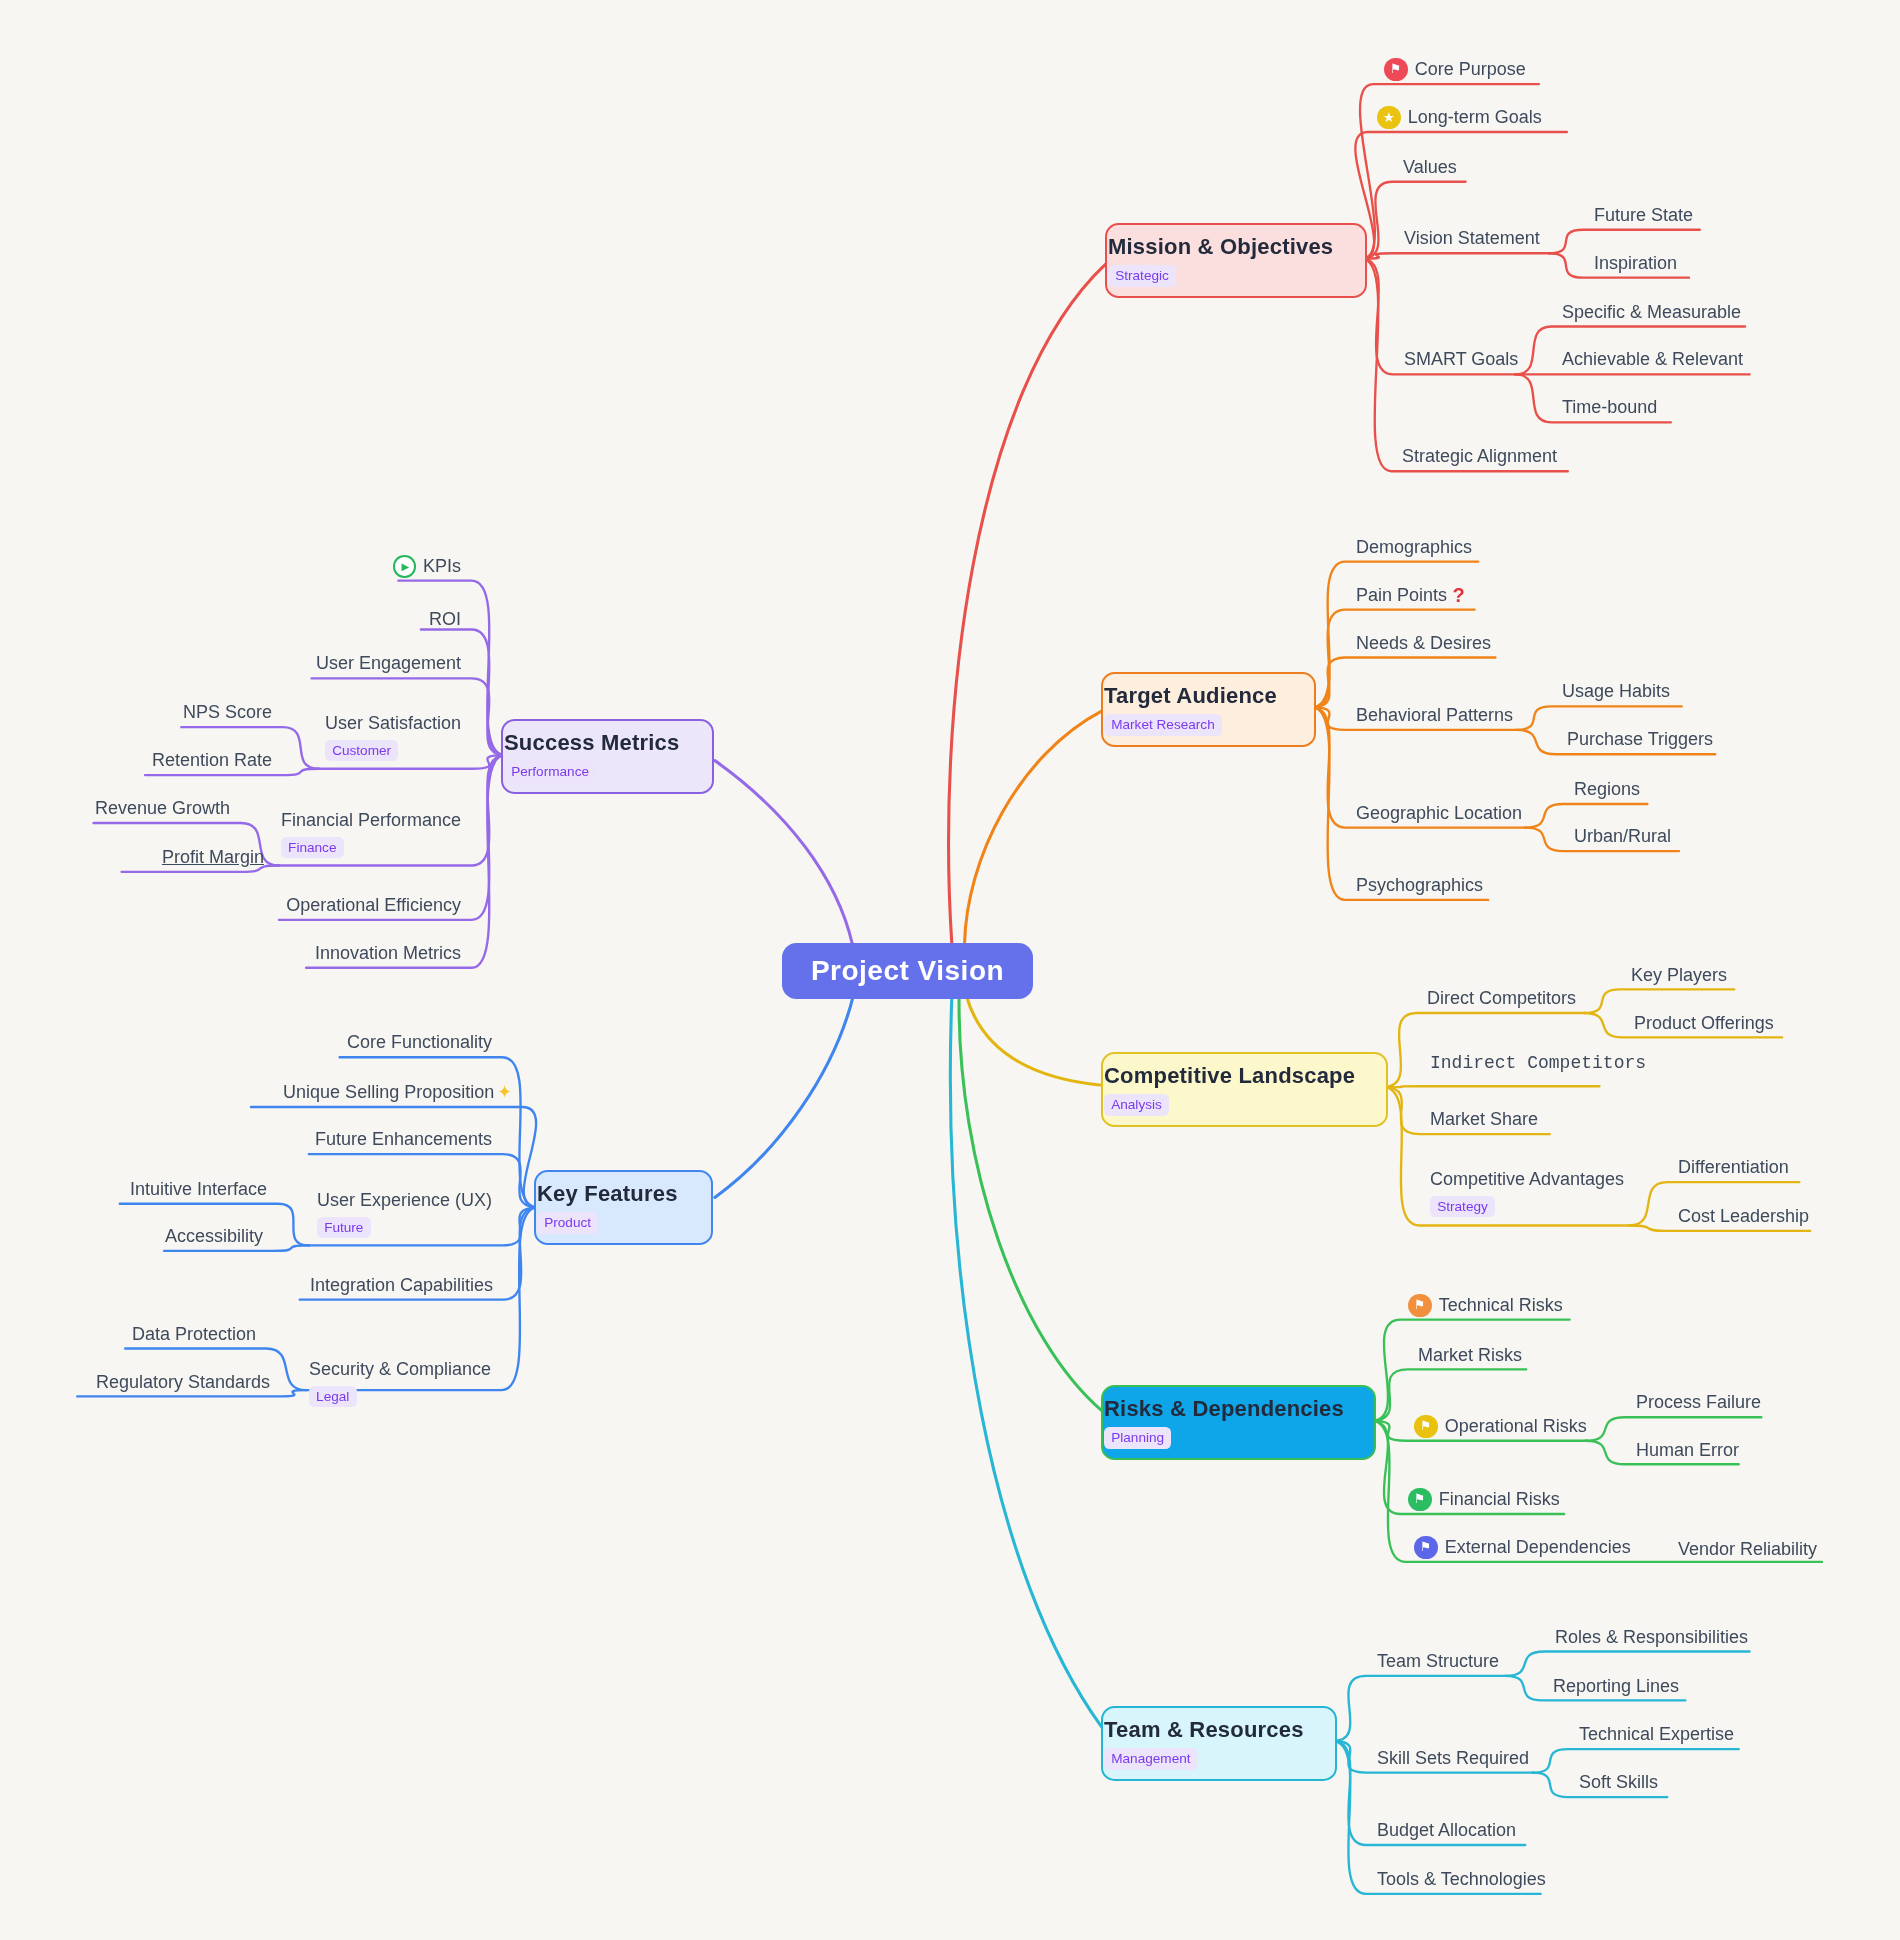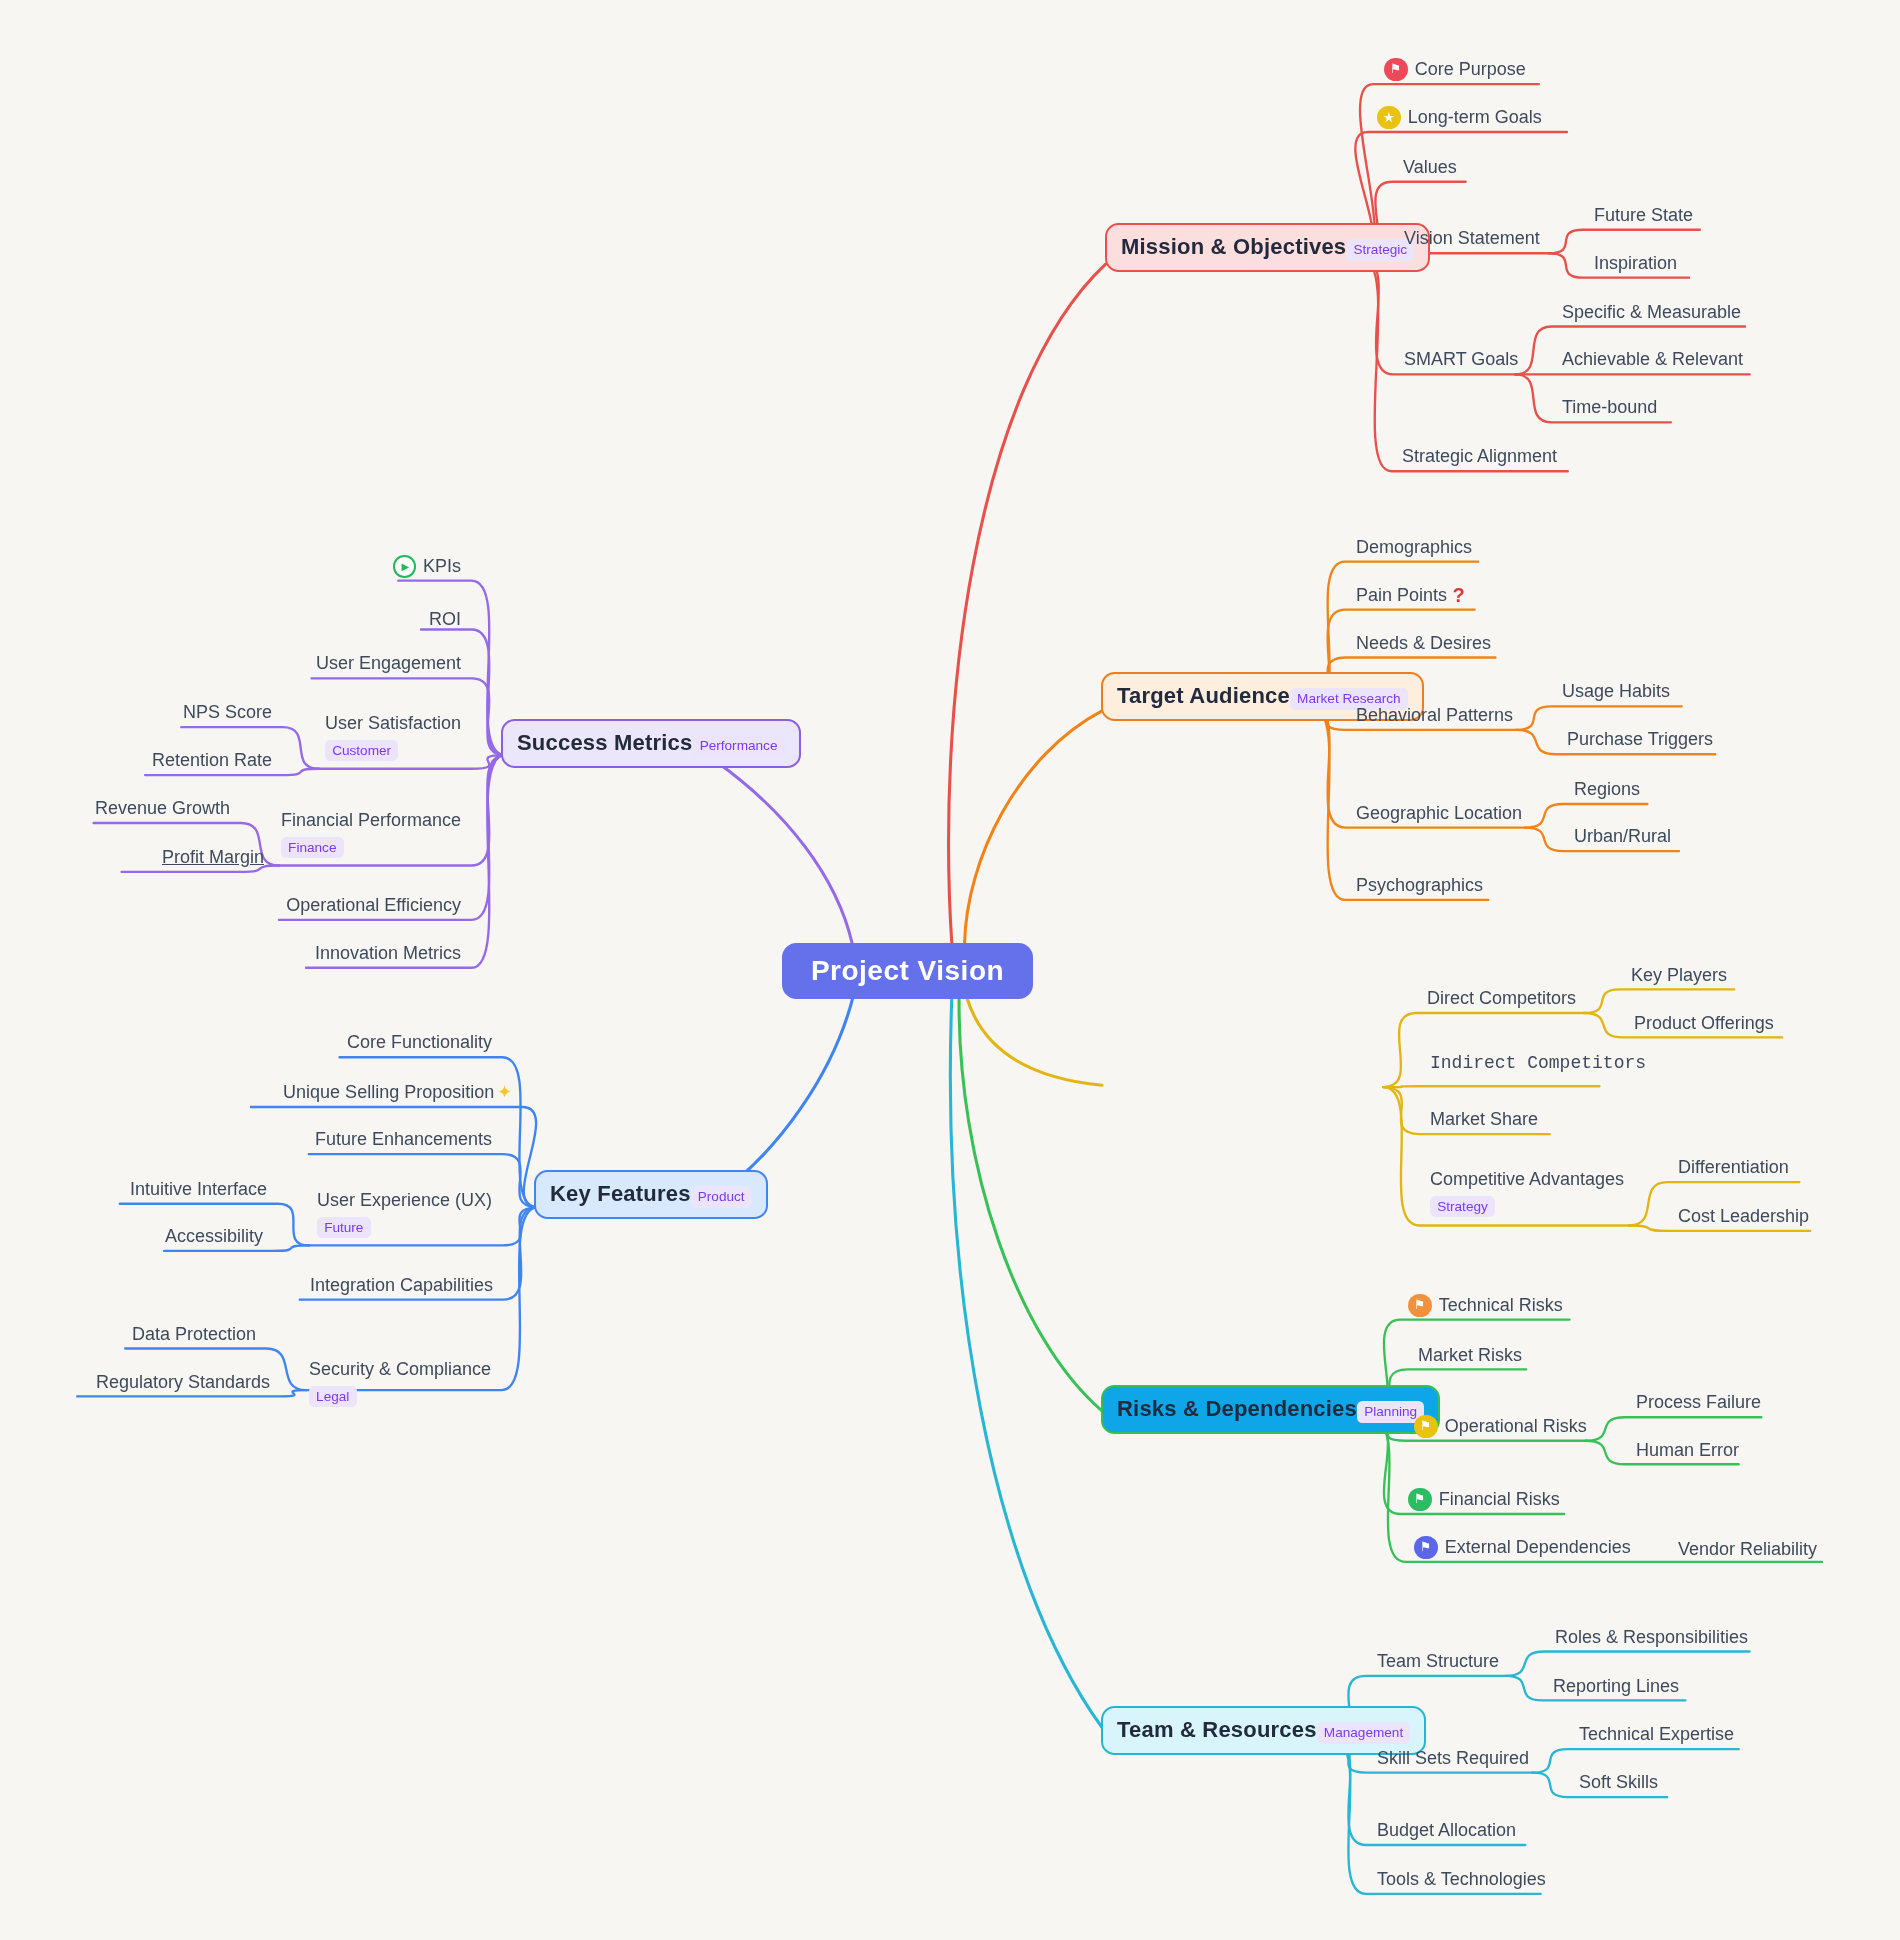--- a/index.html
+++ b/index.html
@@ -20,22 +20,22 @@
   .e-audience{stroke:#f08419;}
   .e-comp{stroke:#e3b512;}
   .e-risks{stroke:#39c158;}
   .e-team{stroke:#27b6d4;}
   .e-metrics{stroke:#9569e8;}
   .e-features{stroke:#3f85f0;}
 
   
   .topic{
     position:absolute;box-sizing:border-box;
-    border-radius:13.6px;display:flex;flex-direction:row;
-    justify-content:center;padding:9px 14px;
+    border-radius:13.6px;display:flex;flex-direction:column;
+    justify-content:center;padding:9px 1px;
   }
   .topic .t{font-weight:700;font-size:22px;color:#222a3c;white-space:nowrap;letter-spacing:0.2px;}
   .pill{
     display:inline-block;background:#ece4fa;color:#7c3aed;
     font-size:13.6px;line-height:20px;padding:0.9px 7.2px;border-radius:5.4px;
     margin-top:5.4px;white-space:nowrap;align-self:flex-start;
   }
   .bx-mission{background:#fbdede;border:2.7px solid #e8504b;}
   .bx-audience{background:#fdeedd;border:2.7px solid #ed7d1e;}
   .bx-comp{background:#fcf8cb;border:2.7px solid #e0c223;}
@@ -190,20 +190,24 @@
   </div>
 
   <div class="topic bx-mission" style="left:1105px;top:223px;min-width:262px;">
     <div class="t">Mission &amp; Objectives</div>
     <span class="pill">Strategic</span>
   </div>
   <div class="topic bx-audience" style="left:1101px;top:672px;min-width:215px;">
     <div class="t">Target Audience</div>
     <span class="pill">Market Research</span>
   </div>
+  <div class="topic bx-comp" style="left:1101px;top:1052px;min-width:287px;">
+    <div class="t">Competitive Landscape</div>
+    <span class="pill">Analysis</span>
+  </div>
   <div class="topic bx-risks" style="left:1101px;top:1385px;min-width:275px;">
     <div class="t">Risks &amp; Dependencies</div>
     <span class="pill">Planning</span>
   </div>
   <div class="topic bx-team" style="left:1101px;top:1706px;min-width:236px;">
     <div class="t">Team &amp; Resources</div>
     <span class="pill">Management</span>
   </div>
   <div class="topic bx-metrics" style="left:501px;top:719px;min-width:213px;">
     <div class="t">Success Metrics</div>

